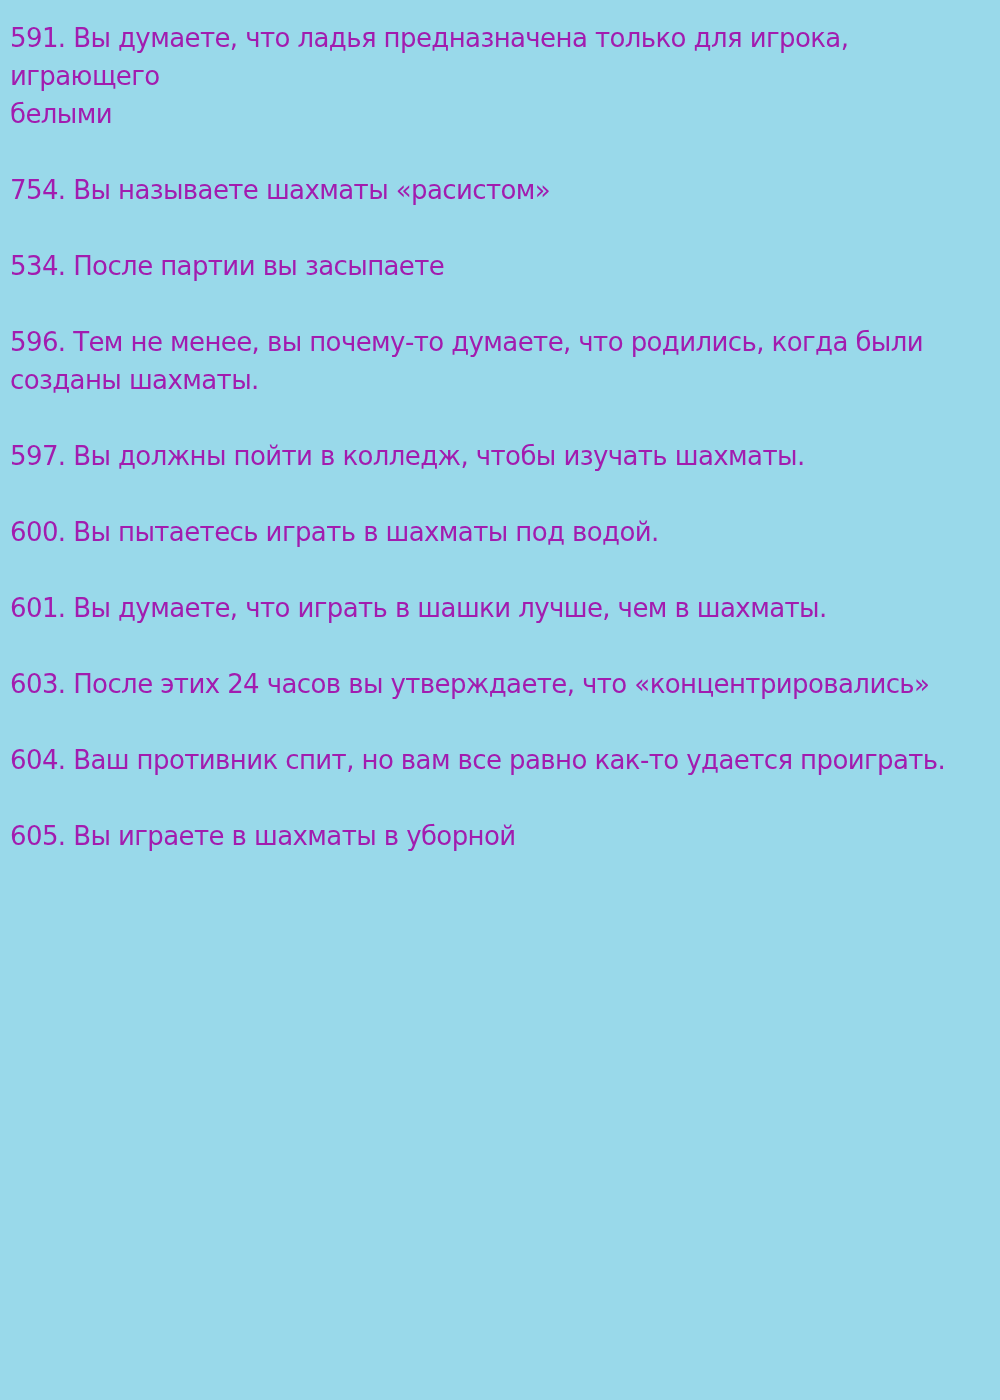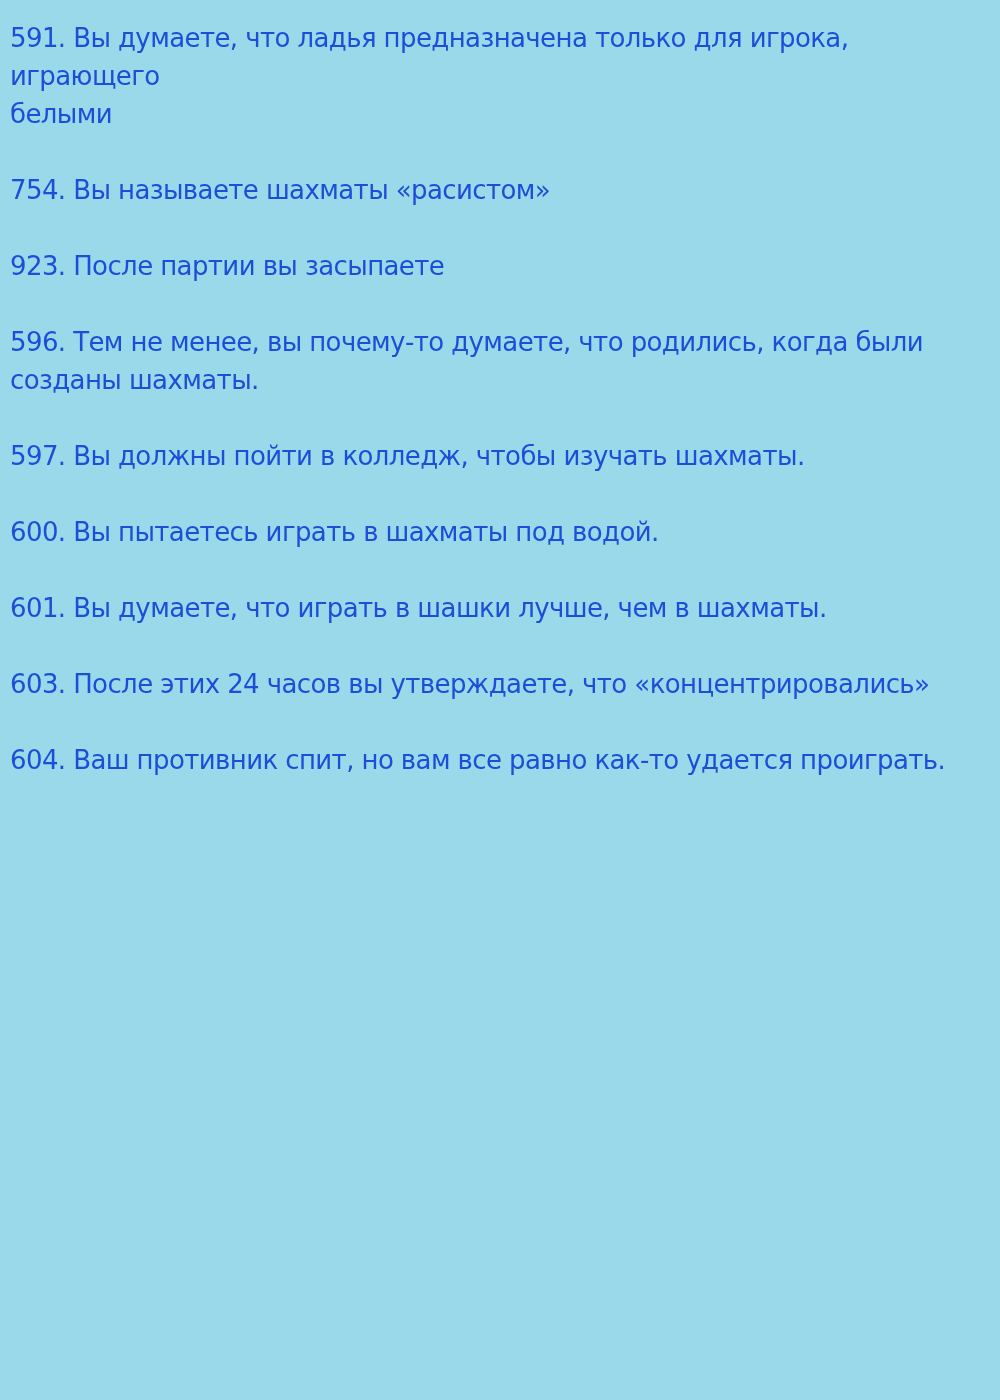--- a/index.html
+++ b/index.html
@@ -14,35 +14,36 @@
   }
   .page {
     box-sizing: border-box;
     width: 1000px;
     height: 1372px;
     padding: 19px 14px 3px 10px;
     font-family: "DejaVu Sans", sans-serif;
     font-size: 26px;
     line-height: 38px;
     letter-spacing: -0.6px;
-    color: #1d4ed8;
+    color: #a21caf;
   }
   p.item {
     margin: 0 0 38px 0;
     white-space: pre-line;
   }
 </style>
 </head>
 <body>
 
 <div class="page">
   <p class="item">591. Вы думаете, что ладья предназначена только для игрока, играющего
 белыми</p>
   <p class="item">754. Вы называете шахматы «расистом»</p>
-  <p class="item">923. После партии вы засыпаете</p>
+  <p class="item">534. После партии вы засыпаете</p>
   <p class="item">596. Тем не менее, вы почему-то думаете, что родились, когда были
 созданы шахматы.</p>
   <p class="item">597. Вы должны пойти в колледж, чтобы изучать шахматы.</p>
   <p class="item">600. Вы пытаетесь играть в шахматы под водой.</p>
   <p class="item">601. Вы думаете, что играть в шашки лучше, чем в шахматы.</p>
   <p class="item">603. После этих 24 часов вы утверждаете, что «концентрировались»</p>
   <p class="item">604. Ваш противник спит, но вам все равно как-то удается проиграть.</p>
+  <p class="item">605. Вы играете в шахматы в уборной</p>
 </div>
 
 </body></html>

